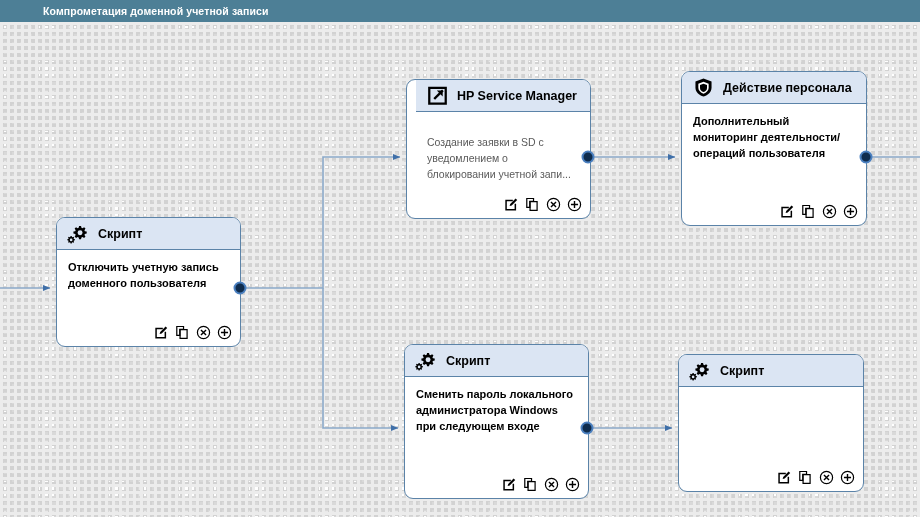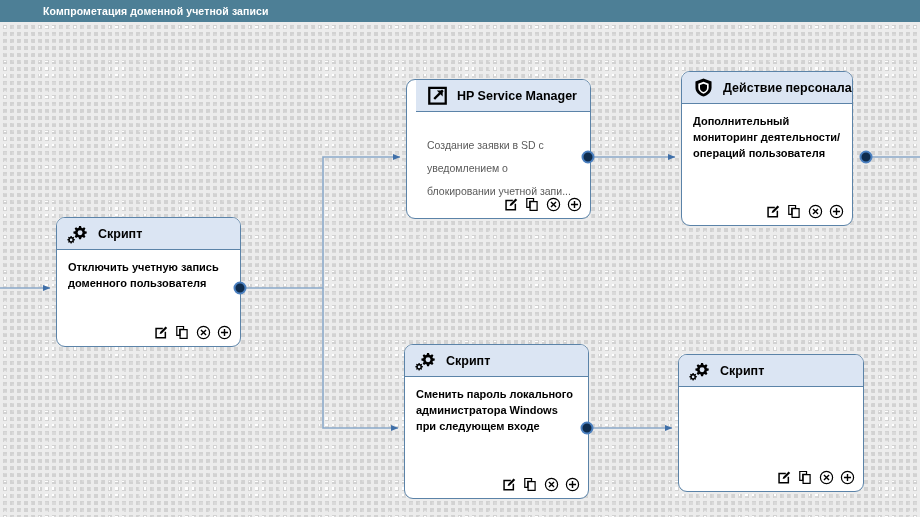--- a/index.html
+++ b/index.html
@@ -92,21 +92,21 @@
     position:relative;
     padding:9px 11px 0 11px;
     box-sizing:border-box;
     height:calc(100% - 32px);
   }
   .node .sub{
     font-size:11px;font-weight:bold;color:#000;line-height:16px;
     margin:0 0 2px 0;
   }
   .node .desc{
-    font-size:10.5px;color:#5a5a5a;line-height:23px;margin:13px 0 0 0;
+    font-size:10.5px;color:#5a5a5a;line-height:16px;margin:13px 0 0 0;
   }
   .node .acts{
     position:absolute;right:8px;bottom:6px;
     display:flex;align-items:center;gap:6px;
   }
   .node .acts .ai{width:15px;height:15px;display:block;cursor:pointer;}
 
   
   .port{
     position:absolute;width:13px;height:13px;border-radius:50%;
@@ -209,21 +209,21 @@
                 <circle cx="8" cy="8" r="6.5" fill="none" stroke="#000" stroke-width="1.3"></circle>
                 <path d="M5.3 5.3 L10.7 10.7 M10.7 5.3 L5.3 10.7" stroke="#000" stroke-width="1.5"></path>
               </svg></span>
             <span class="ai" title="Добавить"><svg viewBox="0 0 16 16" width="15" height="15">
                 <circle cx="8" cy="8" r="6.5" fill="none" stroke="#000" stroke-width="1.3"></circle>
                 <path d="M8 4.2 V11.8 M4.2 8 H11.8" stroke="#000" stroke-width="1.5"></path>
               </svg></span>
           </div>
         </div>
       </div>
-      <div class="node" style="left: 681px; top: 71px; width: 172px; height: 155px;">
+      <div class="node" style="left: 681px; top: 71px; width: 186px; height: 155px;">
         <div class="hdr">
           <span class="ico">
             <svg viewBox="0 0 24 24" width="21" height="21">
               <path d="M12 1.8 L21.2 5.2 V12.4 C21.2 17.4 17.2 21.0 12 22.4 C6.8 21.0 2.8 17.4 2.8 12.4 V5.2 Z" fill="#000"></path>
               <path d="M12 5.4 L17.9 7.6 V12.4 C17.9 15.6 15.4 18.0 12 19.0 C8.6 18.0 6.1 15.6 6.1 12.4 V7.6 Z" fill="#ffffff"></path>
               <path d="M12 7.6 L16.0 9.1 V12.5 C16.0 14.8 14.3 16.5 12 17.2 C9.7 16.5 8.0 14.8 8.0 12.5 V9.1 Z" fill="#000"></path>
             </svg>
           </span>
           <span class="ttl">Действие персонала</span>
         </div>

